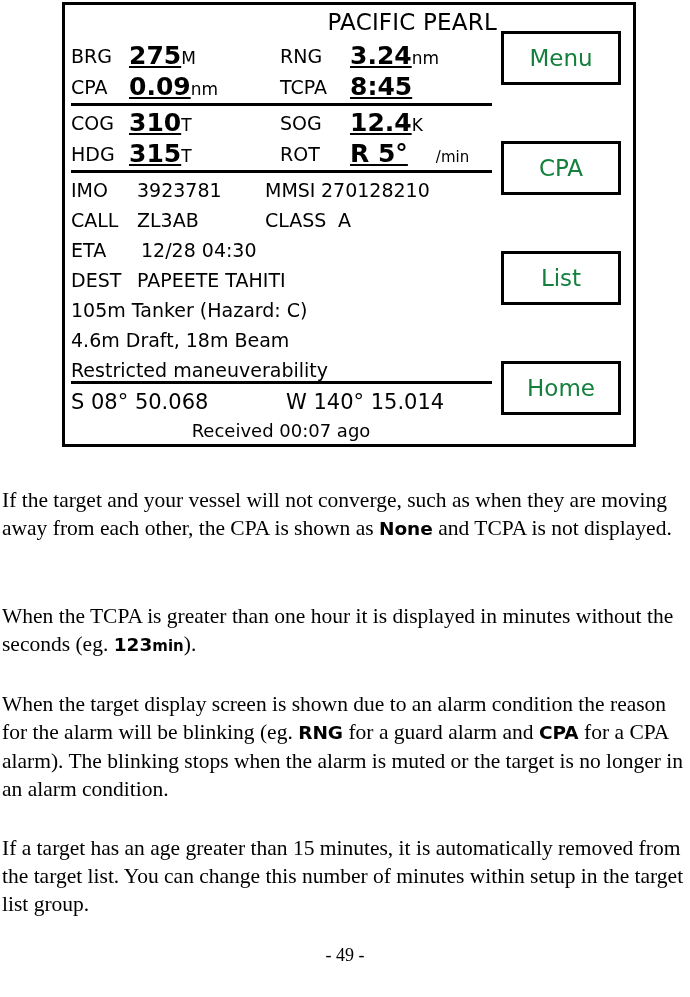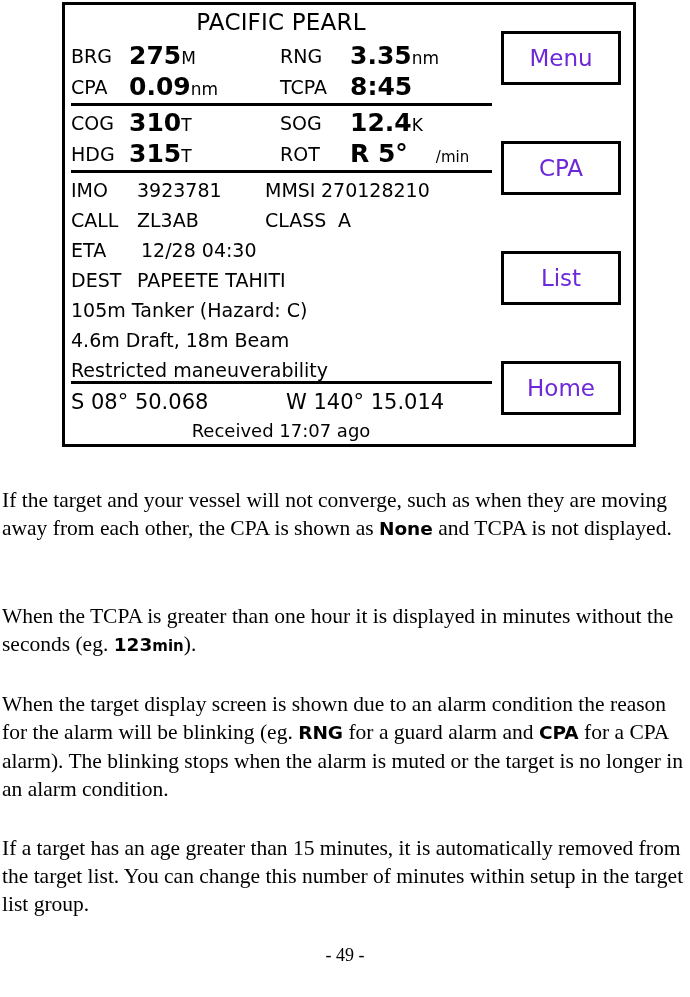--- a/index.html
+++ b/index.html
@@ -36,21 +36,21 @@
     top: 0;
     width: 432px;
     height: 100%;
   }
 
   .screen-title {
     position: absolute;
     left: 0;
     top: 4px;
     width: 432px;
-    text-align: center;
+    text-align: right;
     font-size: 23px;
     letter-spacing: 0.2px;
     white-space: nowrap;
   }
 
   
   .row {
     position: absolute;
     left: 0;
     width: 432px;
@@ -64,20 +64,21 @@
   }
   .val {
     position: absolute;
     font-size: 19px;
     line-height: 30px;
   }
   .big {
     font-size: 25px;
     font-weight: bold;
     line-height: 30px;
+    text-decoration: underline;
   }
   .unit {
     font-size: 17px;
     font-weight: normal;
   }
   .unit-sm {
     font-size: 15px;
     font-weight: normal;
     margin-left: 28px;
   }
@@ -133,21 +134,21 @@
     width: 120px;
     height: 54px;
     border: 3px solid #000000;
     box-sizing: border-box;
     background: #ffffff;
     display: flex;
     align-items: center;
     justify-content: center;
     font-family: "DejaVu Sans", sans-serif;
     font-size: 23px;
-    color: #6d28d9;
+    color: #15803d;
   }
   #softkey-0 { top: 26px; }
   #softkey-1 { top: 136px; }
   #softkey-2 { top: 246px; }
   #softkey-3 { top: 356px; }
 
   
   .para {
     position: absolute;
     left: 2px;
@@ -189,21 +190,21 @@
 <div id="device-screen">
 
   <div class="data-pane">
 
     <div class="screen-title">PACIFIC PEARL</div>
 
     <div class="row" style="top:36px;">
       <span class="lbl c1-lbl">BRG</span>
       <span class="val c1-val"><span class="big">275</span><span class="unit">M</span></span>
       <span class="lbl c2-lbl">RNG</span>
-      <span class="val c2-val"><span class="big">3.35</span><span class="unit">nm</span></span>
+      <span class="val c2-val"><span class="big">3.24</span><span class="unit">nm</span></span>
     </div>
 
     <div class="row" style="top:67px;">
       <span class="lbl c1-lbl">CPA</span>
       <span class="val c1-val"><span class="big">0.09</span><span class="unit">nm</span></span>
       <span class="lbl c2-lbl">TCPA</span>
       <span class="val c2-val"><span class="big">8:45</span><span class="unit"></span></span>
     </div>
 
     <div class="divider" style="top:98px;"></div>
@@ -254,21 +255,21 @@
 
     <div class="info-line" style="top:350px;">Restricted maneuverability</div>
 
     <div class="divider" style="top:376px;"></div>
 
     <div class="coord-line" style="top:382px;">
       <span class="coord-lat">S 08° 50.068</span>
       <span class="coord-lon">W 140° 15.014</span>
     </div>
 
-    <div class="received-line" style="top:413px;">Received 17:07 ago</div>
+    <div class="received-line" style="top:413px;">Received 00:07 ago</div>
   </div>
 
   <div class="softkey" id="softkey-0">
     <span>Menu</span>
   </div>
   <div class="softkey" id="softkey-1">
     <span>CPA</span>
   </div>
   <div class="softkey" id="softkey-3">
     <span>Home</span>

